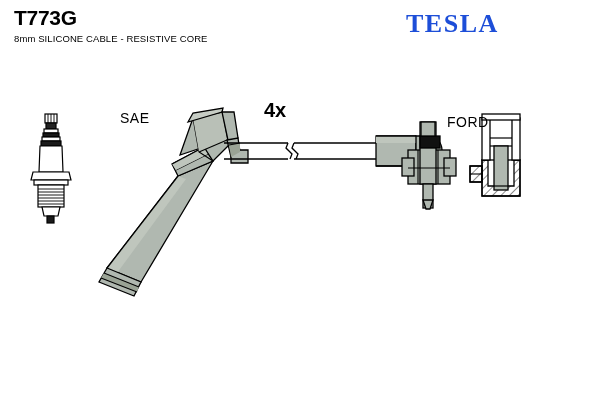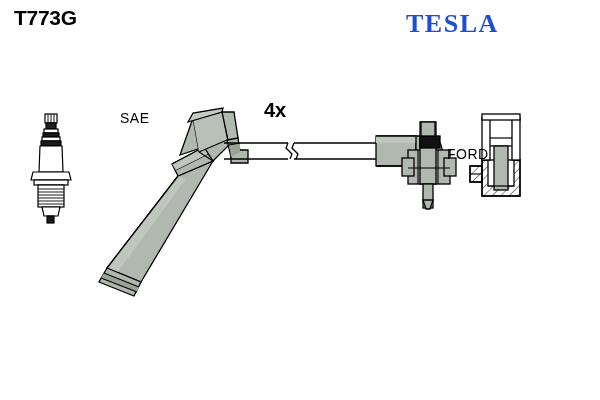--- a/index.html
+++ b/index.html
@@ -63,21 +63,20 @@
   }
   .label-ford {
     position: absolute;
     left: 447px;
     top: 114px;
     font-family: "Liberation Sans", sans-serif;
     font-size: 14px;
     letter-spacing: 0.5px;
     color: #000000;
     white-space: nowrap;
-    margin-top: 32px;
   }
   .label-qty {
     position: absolute;
     left: 264px;
     top: 99px;
     font-family: "Liberation Sans", sans-serif;
     font-size: 20px;
     font-weight: bold;
     color: #000000;
     white-space: nowrap;
@@ -90,20 +89,21 @@
     height: 400px;
   }
 </style>
 </head>
 <body>
 
 <div id="page">
 
   <div class="part-number">T773G</div>
 
+  <div class="part-subtitle">8mm SILICONE CABLE - RESISTIVE CORE</div>
 
   <div class="brand-logo">TESLA</div>
 
   <svg class="svg-layer" viewBox="0 0 600 400" xmlns="http://www.w3.org/2000/svg">
 
     <g stroke="#000" stroke-width="1.2" stroke-linejoin="miter">
 
       <rect x="45" y="114" width="12" height="9" fill="#ffffff"></rect>
       <line x1="48" y1="114" x2="48" y2="123" stroke-width="0.9"></line>
       <line x1="51" y1="114" x2="51" y2="123" stroke-width="0.9"></line>

